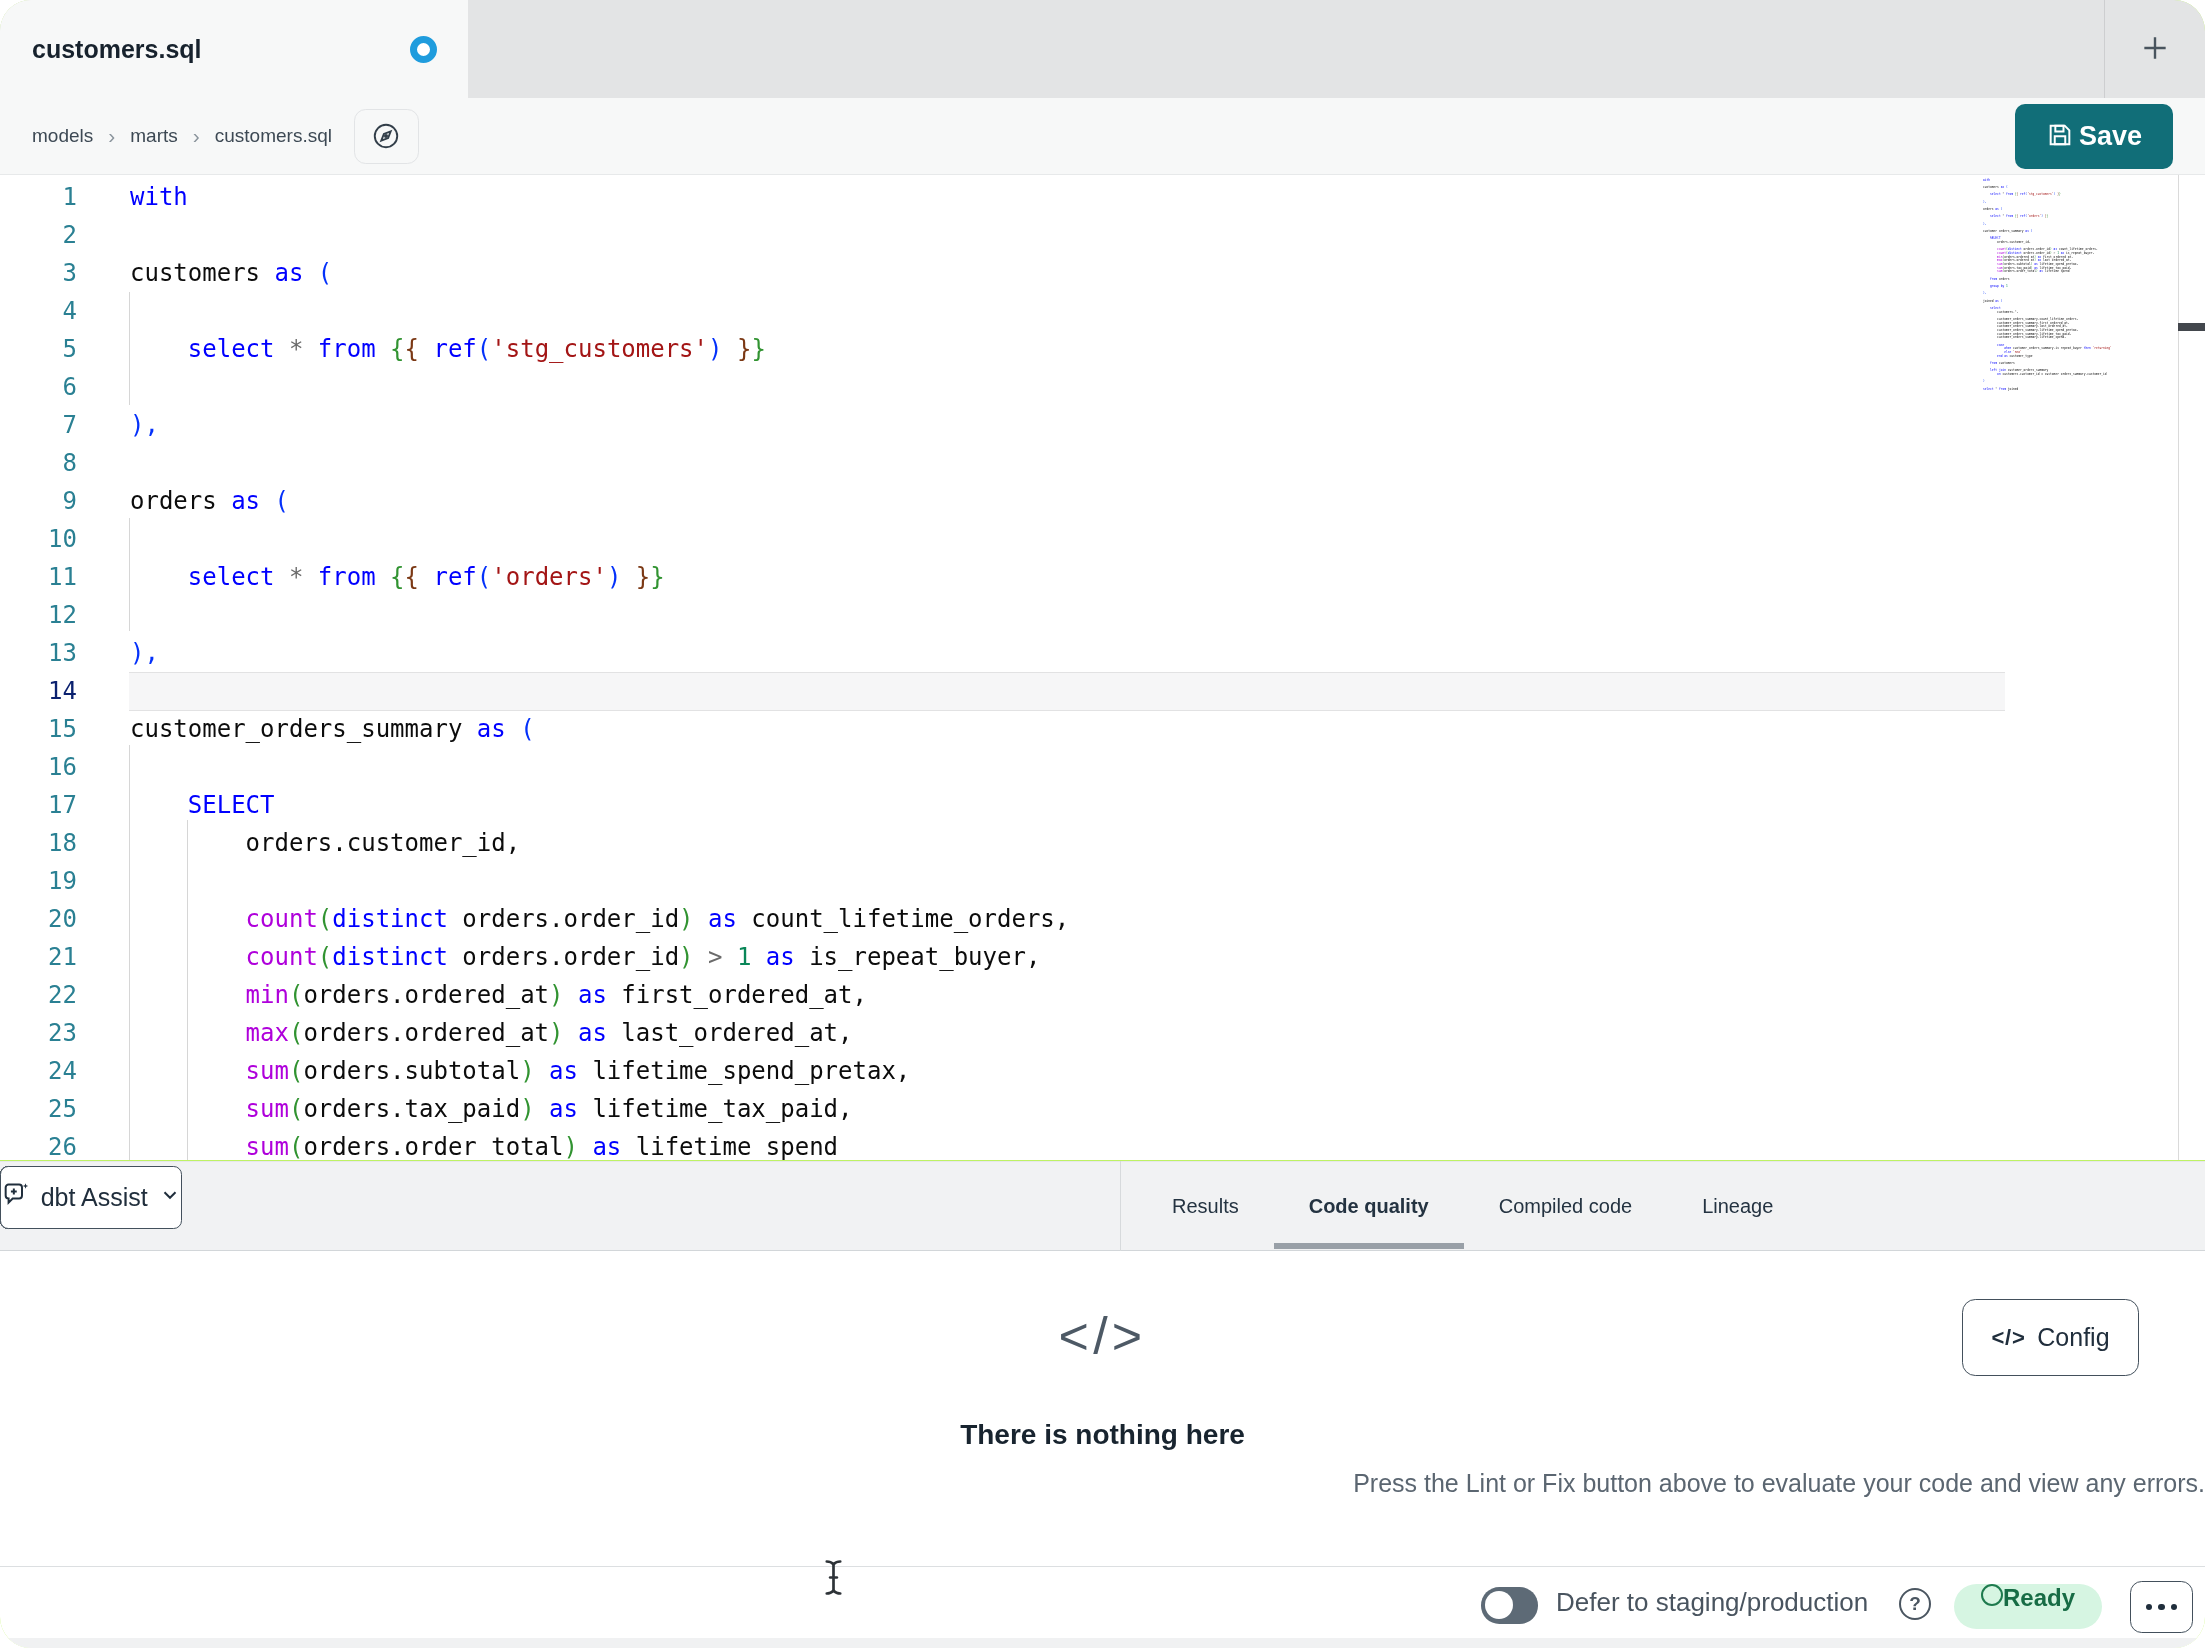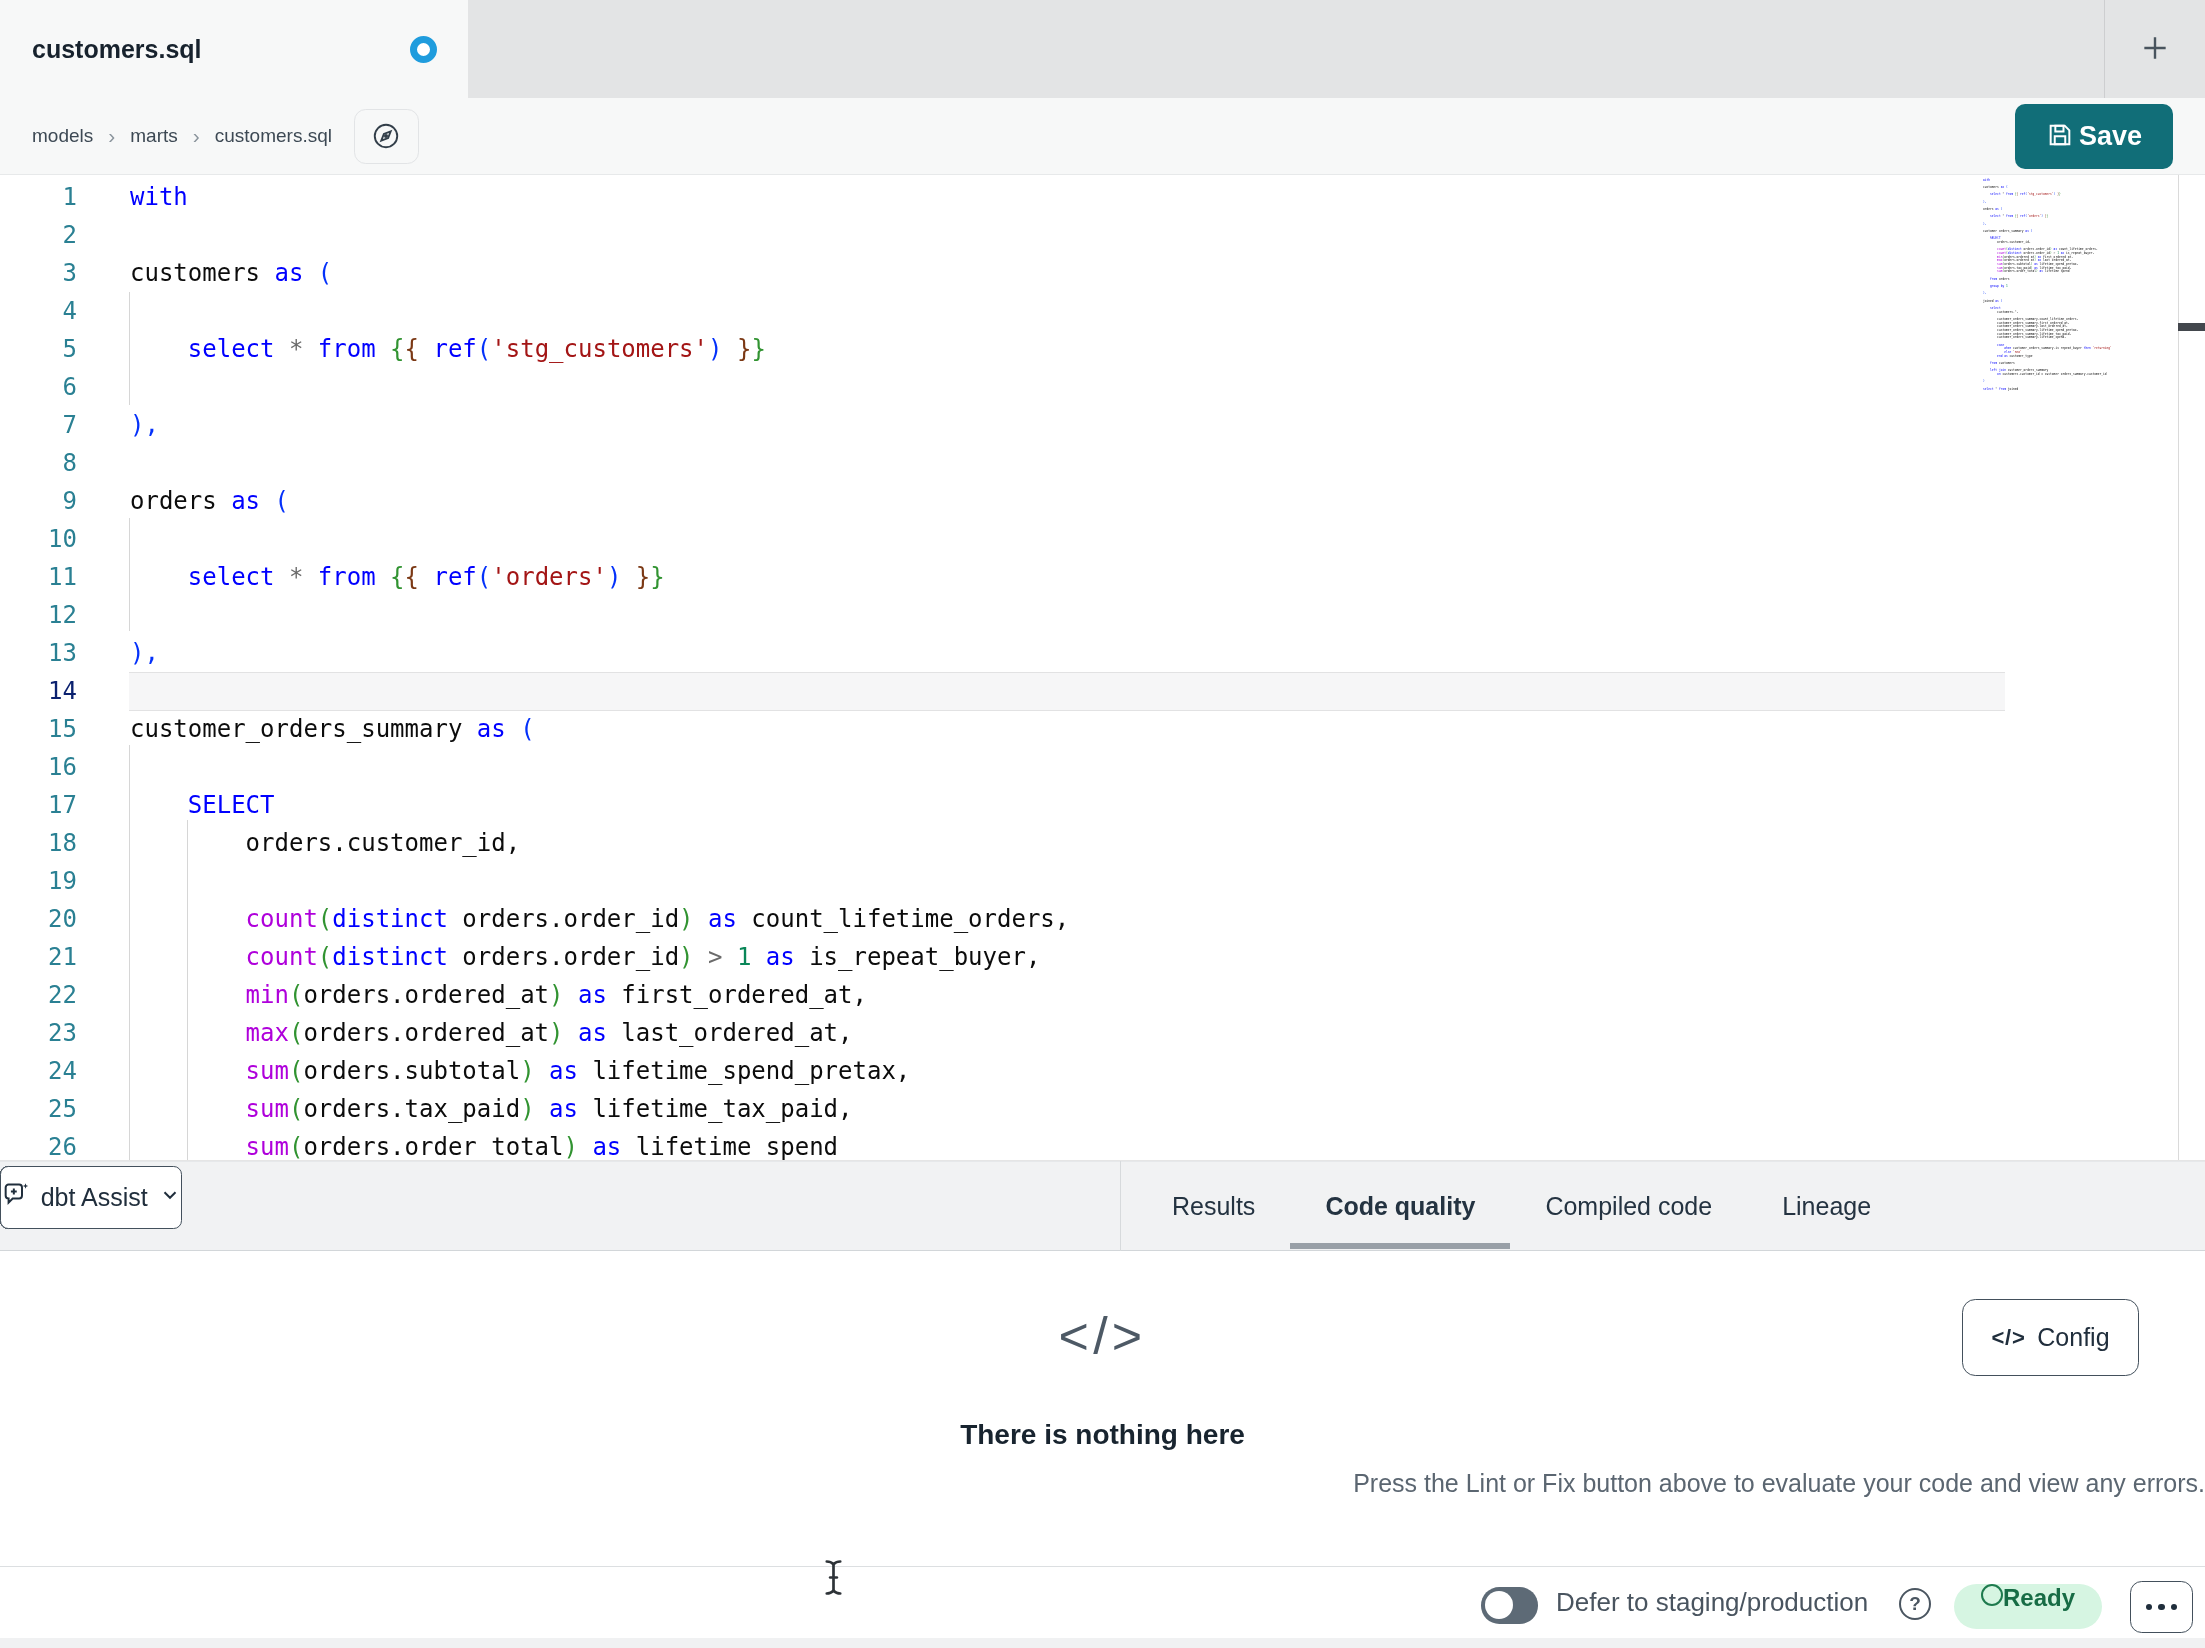--- a/index.html
+++ b/index.html
@@ -1,17 +1,17 @@
 <!DOCTYPE html>
 <html style="font-size:13.3px"><head>
 <meta charset="utf-8">
 <style>
   html,body{margin:0;padding:0;background:#fff;}
-  .app{position:relative;width:2205px;height:1648px;background:#e5e5e5;overflow:hidden;
-       font-family:"Liberation Sans",sans-serif;color:#202e3c;}
+  .app{position:relative;width:2205px;height:1648px;background:#bef264;overflow:hidden;
+       font-family:"Liberation Sans",sans-serif;color:#202e3c;border-radius:31px;}
   .abs{position:absolute;box-sizing:border-box;}
 
   
   .tabbar{left:0;top:0;width:2205px;height:98px;background:#e3e4e5;}
   .file-tab{left:0;top:0;width:468px;height:98px;background:#f7f8f8;display:flex;align-items:center;padding-left:32px;}
   .file-tab-title{font-size:25px;font-weight:700;color:#17222d;}
   .unsaved-dot{left:410px;top:36px;width:27px;height:27px;border-radius:50%;border:7.5px solid #1f9cdd;background:#fff;}
   .tabbar-divider{left:2104px;top:0;width:0.8px;height:98px;background:#cdced0;}
   .new-tab-btn{left:2104px;top:0;width:101px;height:98px;display:flex;align-items:center;justify-content:center;color:#49545e;cursor:pointer;}
 
@@ -54,21 +54,21 @@
   .tbtn{position:absolute;top:1166px;height:63px;background:#fff;border:1.7px solid #43505c;border-radius:8.3px;
         display:flex;align-items:center;justify-content:flex-end;gap:11.7px;font-size:25px;font-weight:500;
         color:#202e3c;box-sizing:border-box;cursor:pointer;}
   .split-main{flex:1;display:flex;align-items:center;justify-content:center;gap:11.7px;height:100%;cursor:pointer;}
   .split-chevron{width:64px;height:100%;display:flex;align-items:center;justify-content:center;
                  border-left:1.7px solid #43505c;box-sizing:border-box;cursor:pointer;}
   .code-glyph{font-weight:700;font-size:22px;letter-spacing:0.8px;}
   .pane-divider{left:1120px;top:1161px;width:0.8px;height:90px;background:#d7dadc;}
 
   .rtabs{left:1137px;top:1161px;height:90px;display:flex;}
-  .rtab{padding:0 35px;display:flex;align-items:center;font-size:25px;color:#243341;position:relative;cursor:pointer;}
+  .rtab{padding:0 35px;display:flex;align-items:center;font-size:20px;color:#243341;position:relative;cursor:pointer;}
   .rtab.active{font-weight:700;}
   .rtab.active::after{content:'';position:absolute;left:0;right:0;bottom:1.7px;height:6.7px;background:#99a0a7;}
 
   
   .panel{left:0;top:1251px;width:2205px;height:315px;background:#fff;}
   .config-btn{left:1962px;top:1299px;width:177px;height:77px;border:1.7px solid #43505c;border-radius:13.3px;background:#fff;
               display:flex;align-items:center;justify-content:center;gap:11.7px;font-size:25px;font-weight:500;
               color:#202e3c;cursor:pointer;}
   .empty-icon{left:0;top:1306px;width:2205px;text-align:center;font-size:52px;color:#4d5965;font-weight:500;letter-spacing:4.2px;}
   .empty-title{left:0;top:1419px;width:2205px;text-align:center;font-size:28px;font-weight:700;color:#18242f;}

